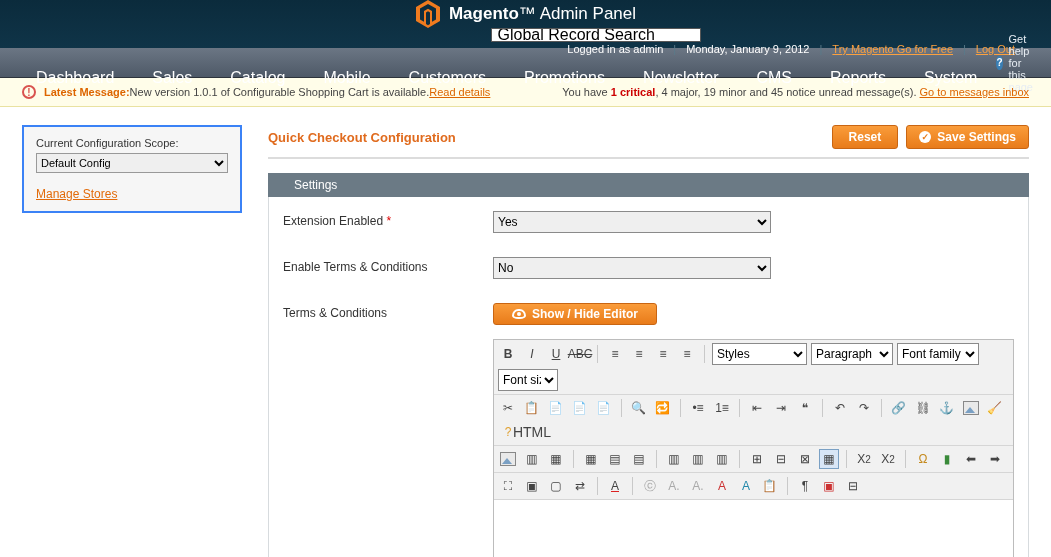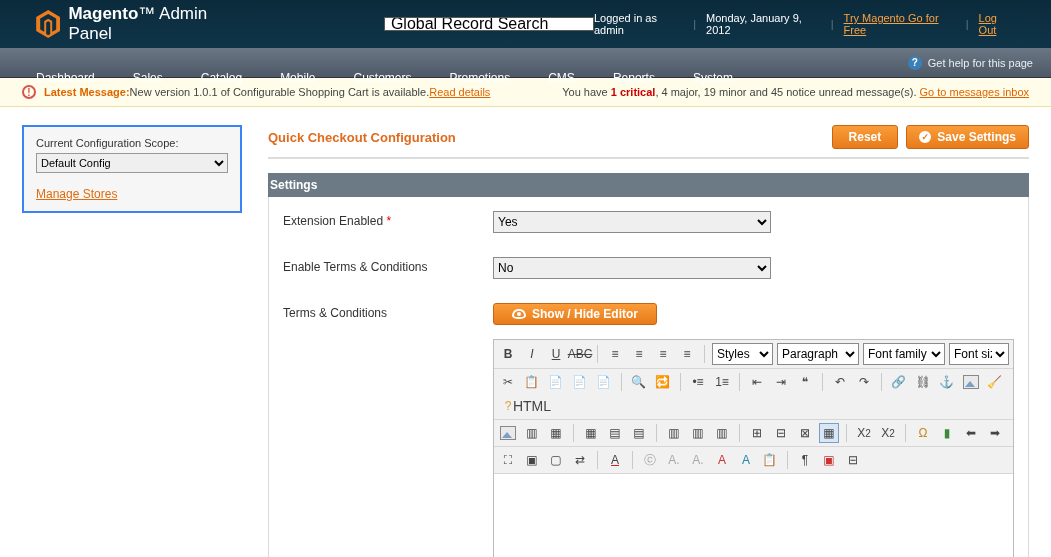--- a/index.html
+++ b/index.html
@@ -1,32 +1,32 @@
 <!DOCTYPE html>
 <html><head>
 <meta charset="utf-8">
 <style>
 * { margin: 0; padding: 0; box-sizing: border-box; }
 body { font-family: Arial, Helvetica, sans-serif; font-size: 12px; background: #fff; color: #2f2f2f; }
 
 
-.header { background: linear-gradient(#0b2b3c, #0f3448); height:48px; display:flex; align-items:center; padding:0 36px; }
+.header { background: linear-gradient(#0b2b3c, #0f3448); height:48px; display:flex; align-items:center; padding:0 36px;flex-direction:column; }
 .logo { display:flex; align-items:center; gap:8px; }
 .logo-icon { width:26px; height:28px; }
 .logo-text { color:#fff; font-size:17px; }
 .logo-text b { font-weight:bold; }
 .header-right { margin-left:auto; display:flex; align-items:center; gap:10px; color:#fff; font-size:11px; }
 .search-box { margin-left:140px; }
 .search-box input { width:210px; height:14px; padding:2px 6px; font-size:16px; border:1px solid #575757; }
 .hdr-link { color:#fca13f; text-decoration:underline; cursor:pointer; }
 .sep { color:#5a7a8a; }
 
 
 .nav { background: linear-gradient(#6b7684,#4e5967); height:30px; display:flex; align-items:stretch; padding:0 18px; border-bottom:1px solid #2d333b; }
-.nav-item { color:#fff; font-size:12px; padding:0 18px; display:flex; align-items:center; cursor:pointer; border-right:1px solid #3e4651; border-left:1px solid #7a8491;margin-top:30px; }
+.nav-item { color:#fff; font-size:16px; padding:0 18px; display:flex; align-items:center; cursor:pointer; border-right:1px solid #3e4651; border-left:1px solid #7a8491;margin-top:30px; }
 .nav-item:first-child{border-left:none;}
 .nav-item.active { background:#ef7b1f; border-color:#ef7b1f;border-radius:13px; }
 .nav-help { margin-left:auto; color:#e7edf3; display:flex; align-items:center; gap:6px; font-size:11px; cursor:pointer; }
 .help-ico{ width:14px;height:14px;border-radius:50%;background:#3a7fb5;color:#fff;display:inline-flex;align-items:center;justify-content:center;font-size:10px;font-weight:bold;}
 
 
 .notice { background:#fffde9; border-bottom:1px solid #e9e2a1; padding:7px 22px; display:flex; align-items:center; font-size:11px; color:#444; }
 .notice-ico{ width:14px;height:14px;border:2px solid #d9534f;border-radius:50%;color:#d9534f;display:inline-flex;align-items:center;justify-content:center;font-size:10px;font-weight:bold;margin-right:8px;}
 .notice strong{ color:#dd6500; font-weight:bold;}
 .notice .link{ color:#dd6500; text-decoration:underline; cursor:pointer;}
@@ -41,21 +41,21 @@
 .side-link { color:#e26b0a; text-decoration:underline; display:inline-block; margin-top:14px; font-size:12px; cursor:pointer;}
 
 .main { flex:1; }
 .title-row { display:flex; align-items:center; border-bottom:2px solid #dcdcdc; padding-bottom:8px; margin-bottom:14px;}
 .page-title { color:#e06b1e; font-size:13px; font-weight:bold;}
 .btns{ margin-left:auto; display:flex; gap:8px;}
 .btn{ background:linear-gradient(#fa9c3a,#e87b1a); color:#fff; border:1px solid #c96512; border-radius:3px; padding:4px 12px; font-size:12px; font-weight:bold; cursor:pointer; display:inline-flex; align-items:center; gap:6px;}
 .btn.reset{ padding:4px 16px;}
 .chk-ico{ width:12px;height:12px;border-radius:50%;background:#fff;color:#e87b1a;display:inline-flex;align-items:center;justify-content:center;font-size:9px;font-weight:bold;}
 
-.section-head{ background:#6b7a85;color:#fff;font-weight:bold;font-size:12px;padding:5px 2px;}
+.section-head{ background:#6b7a85;color:#fff;font-weight:normal;font-size:12px;padding:5px 26px;}
 .section-body{ border:1px solid #d7dbde; border-top:none; padding:14px 14px 0;}
 .row{ display:flex; align-items:flex-start; margin-bottom:24px;}
 .row .label{ width:210px; font-size:12px; color:#333; padding-top:3px;}
 .req{color:#d00;}
 .ctl select{ width:278px;height:22px;font-size:12px;border:1px solid #8a8a8a;}
 
 .eye-ico{ display:inline-block; width:14px;height:10px;border:2px solid #fff;border-radius:60% 60% 60% 60%/90% 90% 45% 45%; position:relative;}
 .eye-ico:after{content:'';position:absolute;width:4px;height:4px;background:#fff;border-radius:50%;top:1px;left:3px;}
 
 
@@ -93,20 +93,21 @@
   </div>
 </div>
 
 <div class="nav">
   <div class="nav-item">Dashboard</div>
   <div class="nav-item">Sales</div>
   <div class="nav-item">Catalog</div>
   <div class="nav-item">Mobile</div>
   <div class="nav-item">Customers</div>
   <div class="nav-item">Promotions</div>
+  <div class="nav-item">Newsletter</div>
   <div class="nav-item">CMS</div>
   <div class="nav-item">Reports</div>
   <div class="nav-item active">System</div>
   <div class="nav-help">
     <span class="help-ico">?</span>
     <span>Get help for this page</span>
   </div>
 </div>
 
 <div class="notice">
@@ -172,21 +173,21 @@
                 </span>
               <span class="tbb">
                   <s>ABC</s>
                 </span>
               <span class="tb-sep"></span>
               <span class="tbb">≡</span>
               <span class="tbb">≡</span>
               <span class="tbb">≡</span>
               <span class="tbb">≡</span>
               <span class="tb-sep"></span>
-              <select class="tb-sel" style="width:61px"><option>Styles</option></select>
+              <select class="tb-sel" style="width:95px"><option>Styles</option></select>
               <select class="tb-sel" style="width:82px"><option>Paragraph</option></select>
               <select class="tb-sel" style="width:82px"><option>Font family</option></select>
               <select class="tb-sel" style="width:60px"><option>Font size</option></select>
             </div>
             <div class="tb-row">
               <span class="tbb">✂</span>
               <span class="tbb">📋</span>
               <span class="tbb">📄</span>
               <span class="tbb">📄</span>
               <span class="tbb">📄</span>

